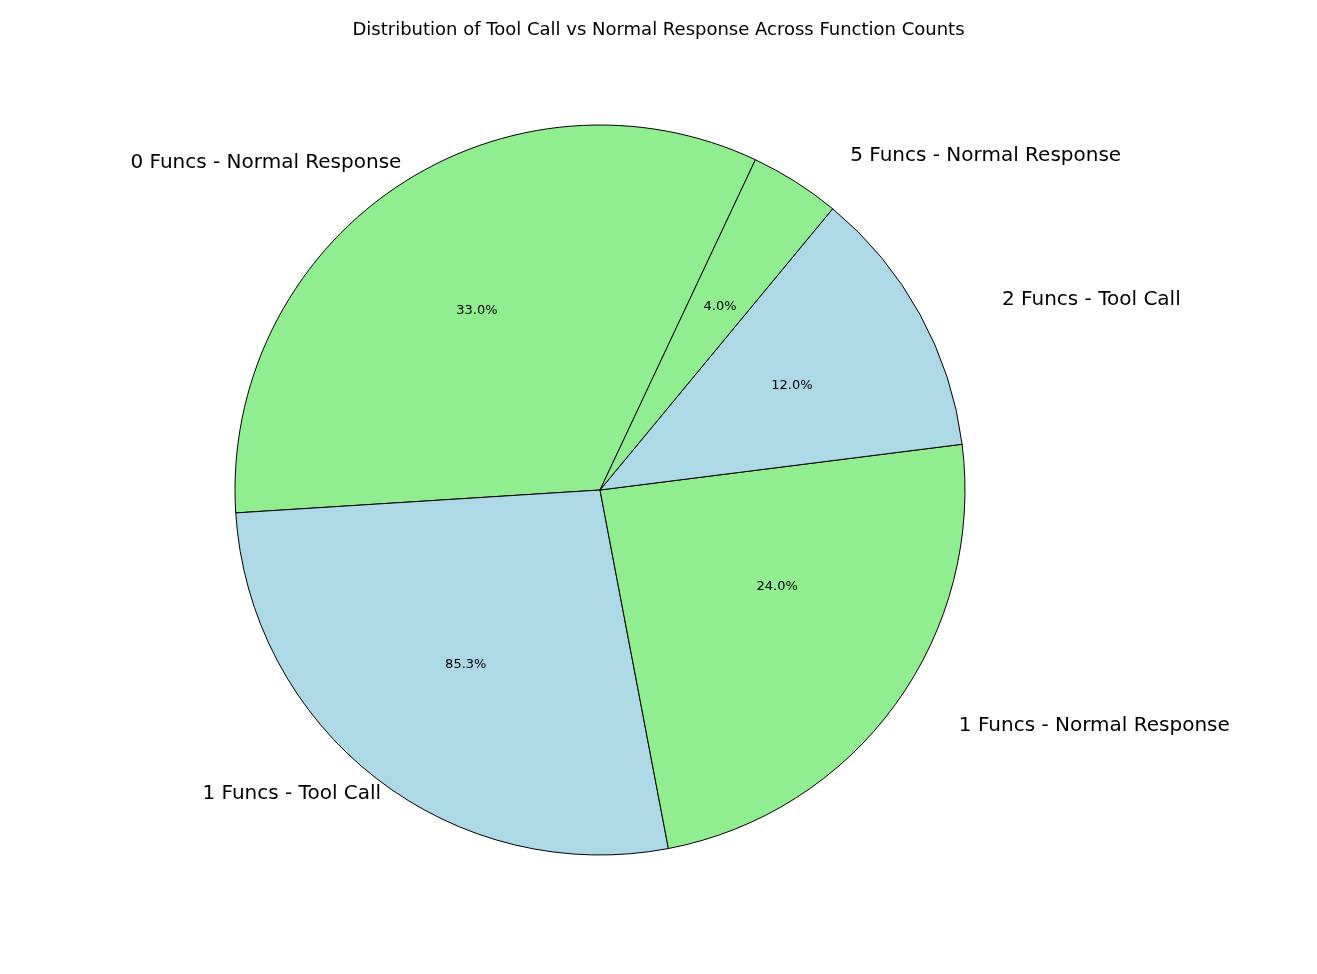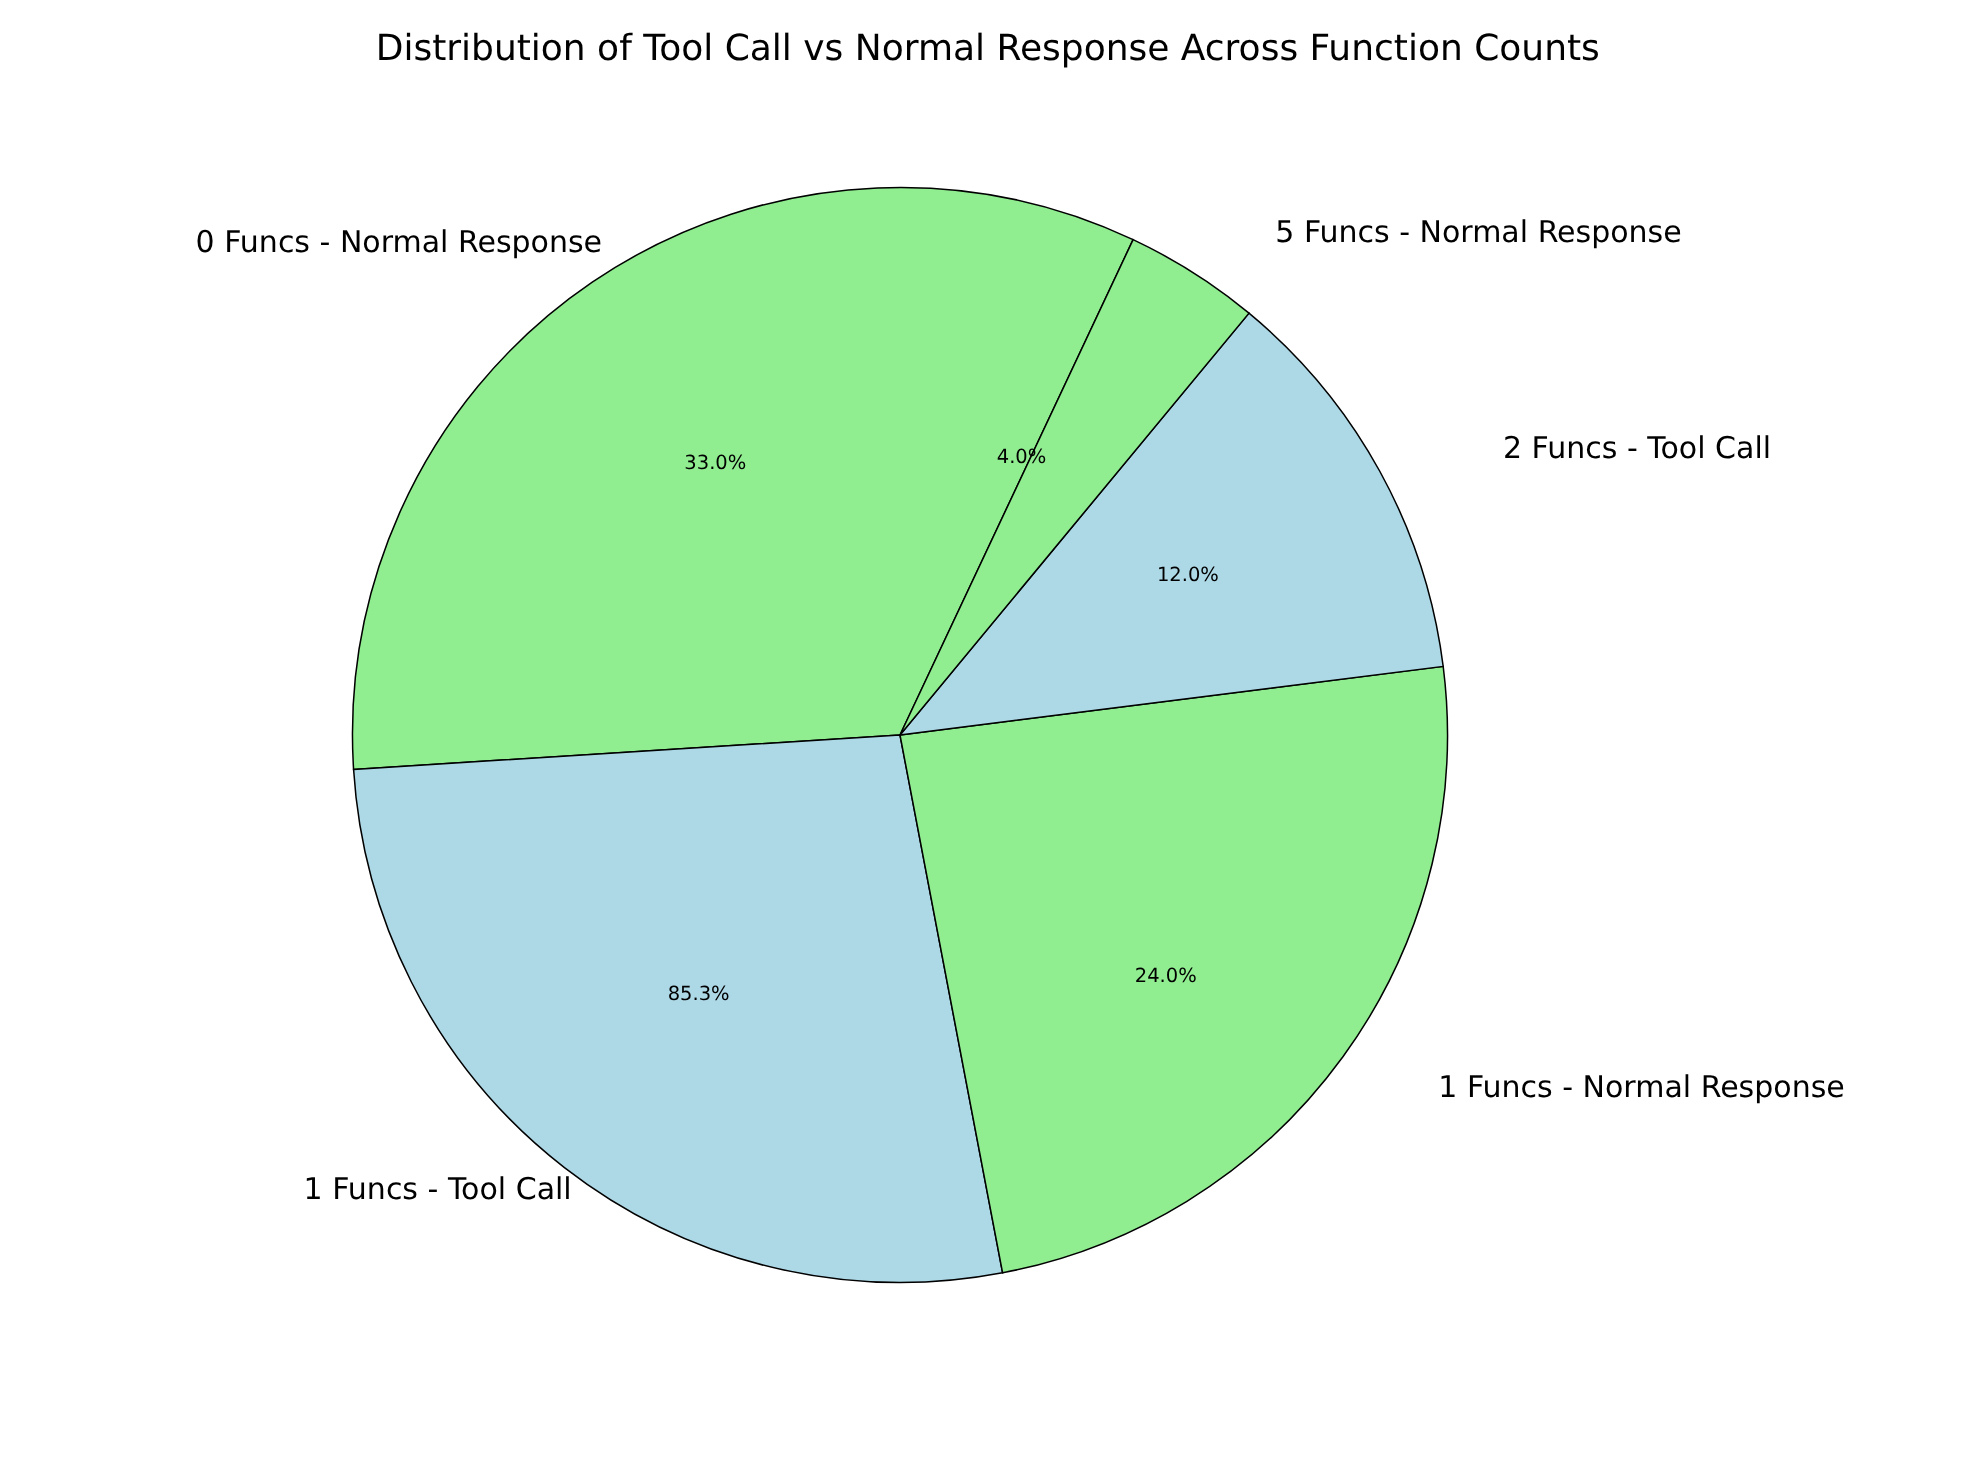--- a/index.html
+++ b/index.html
@@ -14,21 +14,21 @@
   .chart-wrap {
     position: relative;
     width: 1317px;
     height: 974px;
   }
   .title {
     position: absolute;
     top: 18px;
     left: 50%;
     transform: translateX(-50%);
-    font-size: 24px;
+    font-size: 18px;
     font-weight: 400;
     white-space: nowrap;
   }
   svg.pie {
     position: absolute;
     left: 0;
     top: 0;
   }
   .outer-label {
     position: absolute;
@@ -54,20 +54,20 @@
         <path d="M 600 490 L 668.3941798237894 848.5348465159714 A 365 365 0 0 0 962.1218659797844 444.253369749029 Z" fill="#90ee90" stroke="#000000" stroke-width="1"></path>
         <path d="M 600 490 L 962.1218659797844 444.253369749029 A 365 365 0 0 0 832.659756258272 208.7626663868371 Z" fill="#add8e6" stroke="#000000" stroke-width="1"></path>
         <path d="M 600 490 L 832.659756258272 208.7626663868371 A 365 365 0 0 0 755.4094414212517 159.73812584990293 Z" fill="#90ee90" stroke="#000000" stroke-width="1"></path>
       </g>
   </svg>
   <div id="label-layer">
       <div class="pct-label" style="left: 476.904px; top: 308.869px; transform: translate(-50%, -50%); text-align: right;">33.0%</div>
       <div class="outer-label" style="left: 376.375px; top: 160.946px; transform: translate(-100%, -50%) translate(-6px, 0px);">0 Funcs - Normal Response</div>
       <div class="pct-label" style="left: 465.773px; top: 663.044px; transform: translate(-50%, -50%);">85.3%</div>
       <div class="outer-label" style="left: 356.155px; top: 792px; transform: translate(-100%, -50%) translate(-6px, 0px);">1 Funcs - Tool Call</div>
-      <div class="pct-label" style="left: 777.175px; top: 651px; transform: translate(-50%, -50%);">24.0%</div>
+      <div class="pct-label" style="left: 777.175px; top: 585px; transform: translate(-50%, -50%);">24.0%</div>
       <div class="outer-label" style="left: 921.867px; top: 723.85px; transform: translate(6px, -50%);">1 Funcs - Normal Response</div>
       <div class="pct-label" style="left: 791.911px; top: 384.496px; transform: translate(-50%, -50%);">12.0%</div>
       <div class="outer-label" style="left: 965px; top: 298.334px; transform: translate(6px, -50%);">2 Funcs - Tool Call</div>
-      <div class="pct-label" style="left: 681px; top: 305.092px; transform: translate(-50%, -50%);">4.0%</div>
+      <div class="pct-label" style="left: 720px; top: 305.092px; transform: translate(-50%, -50%);">4.0%</div>
       <div class="outer-label" style="left: 813.179px; top: 154.084px; transform: translate(6px, -50%);">5 Funcs - Normal Response</div>
     </div>
 </div>
 
 </body></html>

